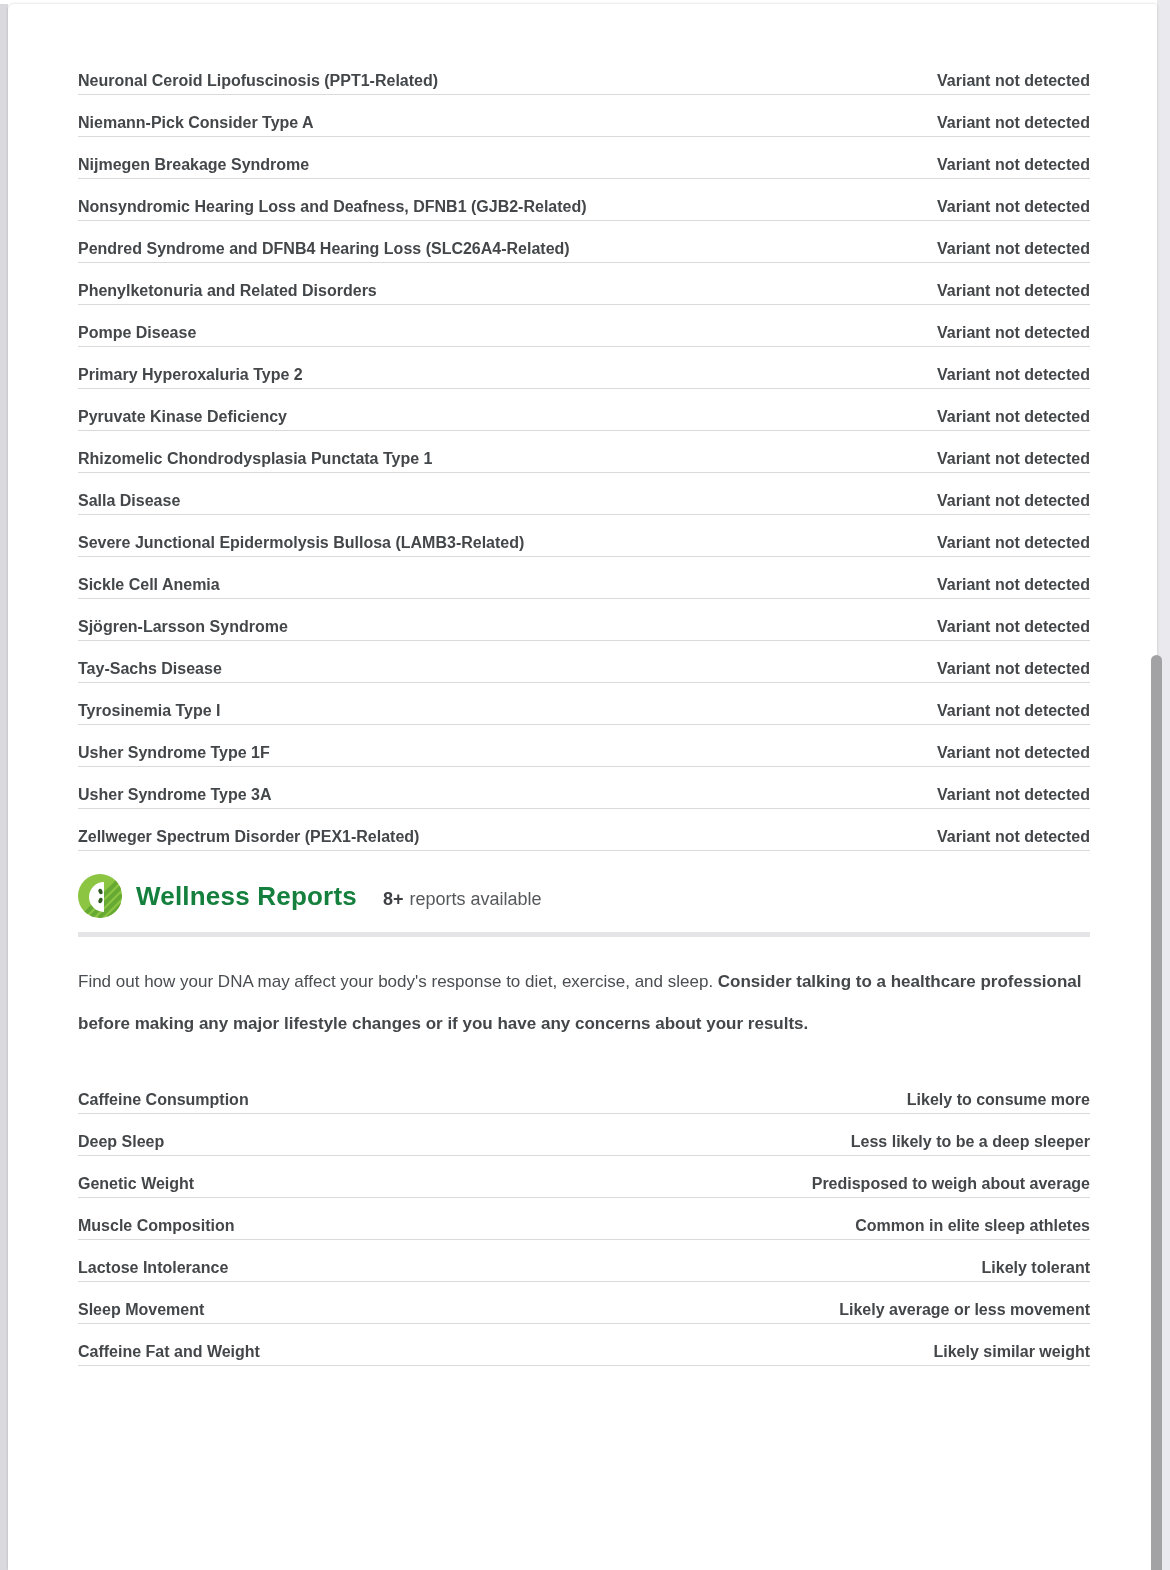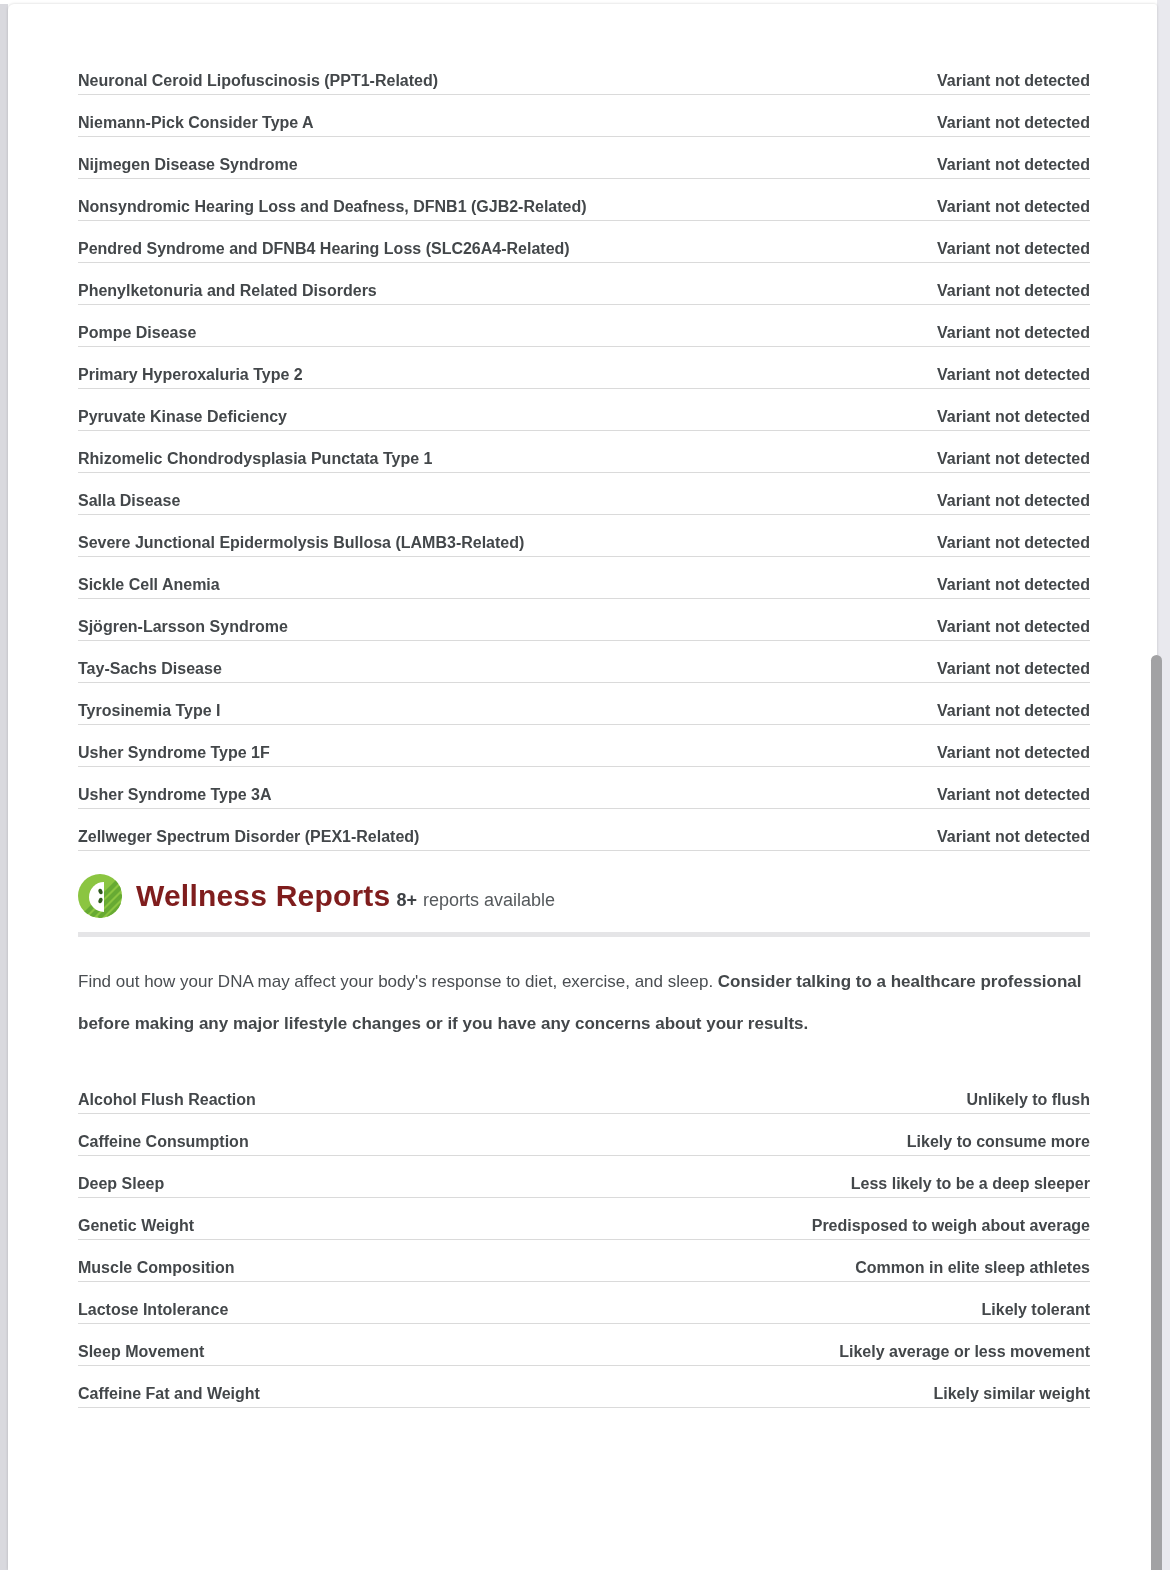--- a/index.html
+++ b/index.html
@@ -35,24 +35,24 @@
     margin-bottom:18px;
     cursor:pointer;
   }
   .rname { white-space:nowrap; }
   .rresult { white-space:nowrap; text-align:right; }
 
   .wellness-header { display:flex; align-items:center; margin-top:23px; }
   .wellness-icon { width:44px; height:44px; flex:0 0 44px; }
   .title-group { display:flex; align-items:baseline; margin-left:14px; }
   .wellness-title {
-    margin:0; font-size:30px; font-weight:bold; color:#7f1d1d;
+    margin:0; font-size:26px; font-weight:bold; color:#15803d;
     letter-spacing:0.2px;
   }
-  .count { margin-left:6px; font-size:18px; color:#55595c; }
+  .count { margin-left:26px; font-size:18px; color:#55595c; }
   .count-num { font-weight:bold; color:#3d4145; margin-right:6px; }
 
   .section-rule { height:5px; background:#e5e5e7; margin-top:14px; }
 
   .intro {
     margin:24px 0 0 0;
     font-size:17px; line-height:42px; color:#4a4e52;
   }
   .intro .bold { font-weight:bold; color:#43474a; }
 
@@ -80,21 +80,21 @@
           <span class="rname">Neuronal Ceroid Lipofuscinosis (PPT1-Related)</span>
           <span class="rresult">Variant not detected</span>
         </div>
 
         <div class="rrow">
           <span class="rname">Niemann-Pick Consider Type A</span>
           <span class="rresult">Variant not detected</span>
         </div>
 
         <div class="rrow">
-          <span class="rname">Nijmegen Disease Syndrome</span>
+          <span class="rname">Nijmegen Breakage Syndrome</span>
           <span class="rresult">Variant not detected</span>
         </div>
 
         <div class="rrow">
           <span class="rname">Nonsyndromic Hearing Loss and Deafness, DFNB1 (GJB2-Related)</span>
           <span class="rresult">Variant not detected</span>
         </div>
 
         <div class="rrow">
           <span class="rname">Pendred Syndrome and DFNB4 Hearing Loss (SLC26A4-Related)</span>
@@ -199,24 +199,20 @@
     </div>
 
     <div class="section-rule"></div>
 
     <p class="intro">
       <span>Find out how your DNA may affect your body's response to diet, exercise, and sleep. </span><span class="bold">Consider talking to a healthcare professional before making any major lifestyle changes or if you have any concerns about your results.</span>
     </p>
 
     <div class="wellness-list">
 
-        <div class="rrow">
-          <span class="rname">Alcohol Flush Reaction</span>
-          <span class="rresult">Unlikely to flush</span>
-        </div>
 
         <div class="rrow">
           <span class="rname">Caffeine Consumption</span>
           <span class="rresult">Likely to consume more</span>
         </div>
 
         <div class="rrow">
           <span class="rname">Deep Sleep</span>
           <span class="rresult">Less likely to be a deep sleeper</span>
         </div>

